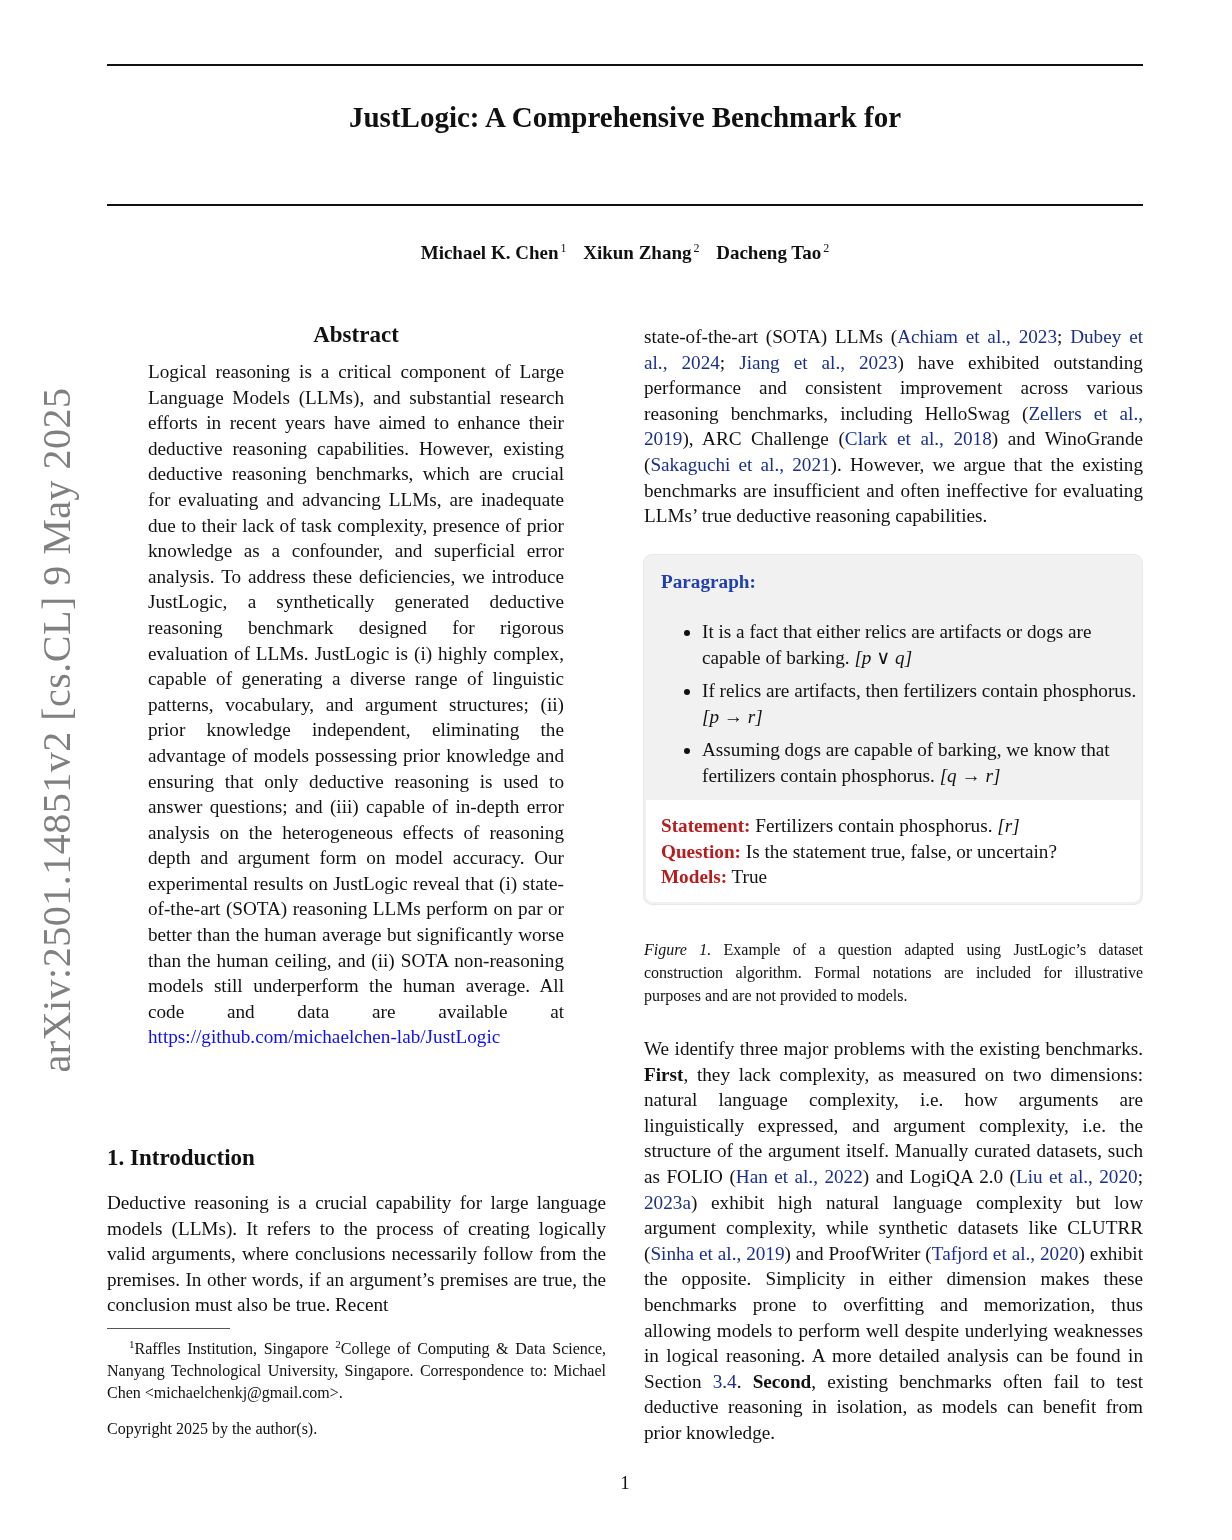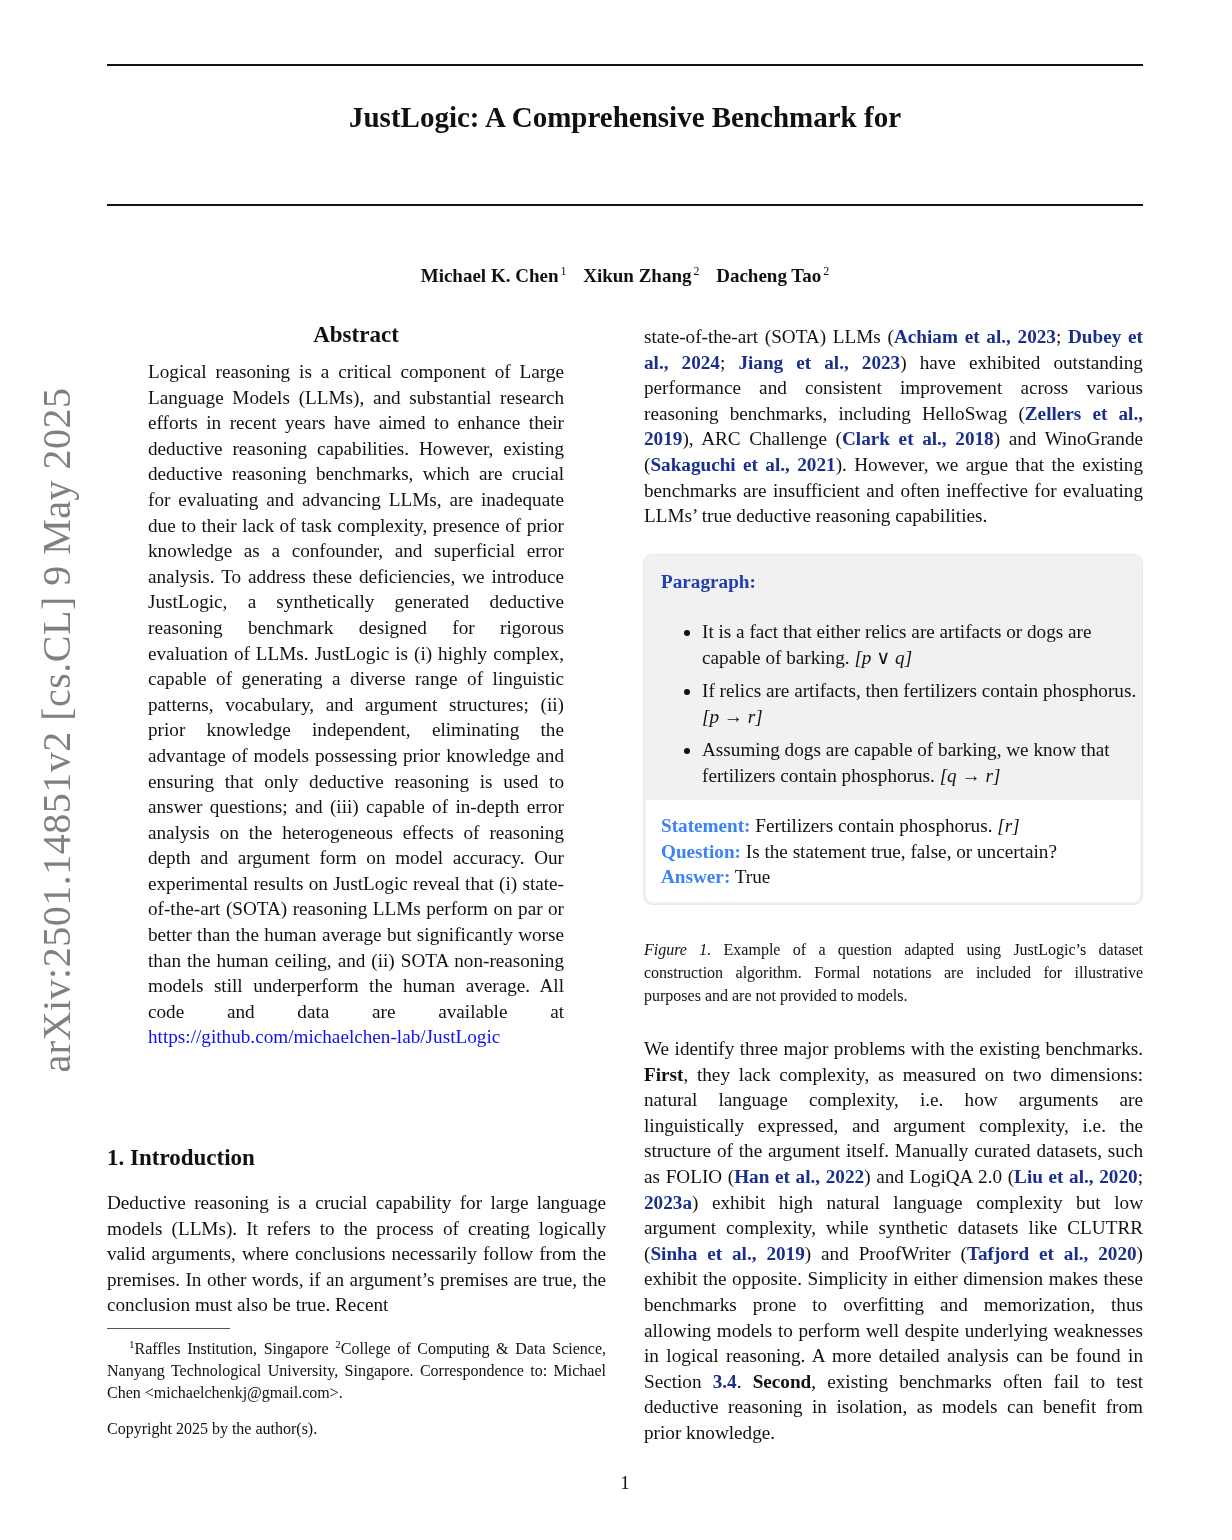--- a/index.html
+++ b/index.html
@@ -10,21 +10,21 @@
   }
   .rule { position: absolute; left: 107px; width: 1036px; height: 2px; background: #111; }
   .rule.top { top: 64px; }
   .rule.bottom { top: 204px; }
 
   .title {
     position: absolute; left: 107px; width: 1036px; top: 98px;
     text-align: center; font-weight: bold; font-size: 29px; line-height: 38px;
   }
   .authors {
-    position: absolute; left: 107px; width: 1036px; top: 264px;
+    position: absolute; left: 107px; width: 1036px; top: 241px;
     text-align: center; font-weight: bold; font-size: 19px;
   }
   .authors sup { font-weight: normal; font-size: 12px; margin-left: 2px; }
   .authors .author { margin: 0 6px; }
 
   .arxiv-stamp {
     position: absolute; left: 56px; top: 730px;
     transform: translate(-50%, -50%) rotate(-90deg);
     white-space: nowrap; font-size: 40px; color: #808080;
     font-family: "Liberation Serif", serif; letter-spacing: 0.5px;
@@ -32,21 +32,21 @@
 
   .abstract-heading {
     position: absolute; left: 148px; width: 416px; top: 322px;
     text-align: center; font-weight: bold; font-size: 23px;
   }
   .abstract-body {
     position: absolute; left: 148px; width: 416px; top: 359px;
     font-size: 19.2px; line-height: 25.6px; text-align: justify; hyphens: manual;
   }
   a.link-blue { color: #1010ee; text-decoration: none; }
-  a.cite { color: #1a2f8c; text-decoration: none; font-weight: bold; }
+  a.cite { color: #1a2f8c; text-decoration: none; }
 
   .section-heading {
     position: absolute; left: 107px; top: 1145px; font-weight: bold; font-size: 23px; text-align: center;
   }
   .intro-left {
     position: absolute; left: 107px; width: 499px; top: 1190px;
     font-size: 19.2px; line-height: 25.6px; text-align: justify;
   }
   .footnote-rule { position: absolute; left: 107px; top: 1328px; width: 123px; height: 1px; background: #555; }
   .footnote {
@@ -72,21 +72,21 @@
   .figure-box ul {
     position: absolute; left: 28px; top: 56px; width: 440px; margin: 8px; padding: 0 0 0 22px;
     font-size: 19.2px; line-height: 25.6px;
   }
   .figure-box li { margin-bottom: 8px; }
   .figure-box .bottom-panel {
     position: absolute; left: 2px; right: 2px; top: 245px; bottom: 2px;
     background: #ffffff; border-radius: 0 0 7px 7px; padding: 13px 15px;
     font-size: 19.2px; line-height: 25.6px;
   }
-  .kw { font-weight: bold; color: #3b82f6; }
+  .kw { font-weight: bold; color: #b91c1c; }
   .math { font-style: italic; }
 
   .caption {
     position: absolute; left: 644px; width: 499px; top: 938px;
     font-size: 16px; line-height: 23px; text-align: justify;
   }
   .caption .fig-name { font-style: italic; }
 
   .right-col-bottom {
     position: absolute; left: 644px; width: 499px; top: 1036px;
@@ -128,21 +128,21 @@
 <div class="figure-box">
   <div class="fig-label">Paragraph:</div>
   <ul>
     <li><span>It is a fact that either relics are artifacts or dogs are capable of barking. </span><span class="math">[p ∨ q]</span></li>
     <li><span>If relics are artifacts, then fertilizers contain phosphorus. </span><span class="math">[p → r]</span></li>
     <li><span>Assuming dogs are capable of barking, we know that fertilizers contain phosphorus. </span><span class="math">[q → r]</span></li>
   </ul>
   <div class="bottom-panel">
     <div><span class="kw">Statement:</span><span> Fertilizers contain phosphorus. </span><span class="math">[r]</span></div>
     <div><span class="kw">Question:</span><span> Is the statement true, false, or uncertain?</span></div>
-    <div><span class="kw">Answer:</span><span> True</span></div>
+    <div><span class="kw">Models:</span><span> True</span></div>
   </div>
 </div>
 
 <div class="caption"><span class="fig-name">Figure 1.</span><span> Example of a question adapted using JustLogic’s dataset construction algorithm. Formal notations are included for illustrative purposes and are not provided to models.</span></div>
 
 <div class="right-col-bottom"><span>We identify three major problems with the existing benchmarks.  </span><b>First</b><span>, they lack complexity, as measured on two dimensions:  natural language complexity, i.e.  how arguments are linguistically expressed, and argument complexity, i.e. the structure of the argument itself. Manually curated datasets, such as FOLIO (</span><a class="cite">Han et al., 2022</a><span>) and LogiQA 2.0 (</span><a class="cite">Liu et al., 2020</a><span>; </span><a class="cite">2023a</a><span>) exhibit high natural language complexity but low argument complexity, while synthetic datasets like CLUTRR (</span><a class="cite">Sinha et al., 2019</a><span>) and ProofWriter (</span><a class="cite">Tafjord et al., 2020</a><span>) exhibit the opposite.  Simplicity in either dimension makes these benchmarks prone to overfitting and memorization, thus allowing models to perform well despite underlying weaknesses in logical reasoning. A more detailed analysis can be found in Section </span><a class="cite">3.4</a><span>. </span><b>Second</b><span>, existing benchmarks often fail to test deductive reasoning in isolation, as models can benefit from prior knowledge.</span></div>
 
 <div class="page-number">1</div>
 
 </body></html>

